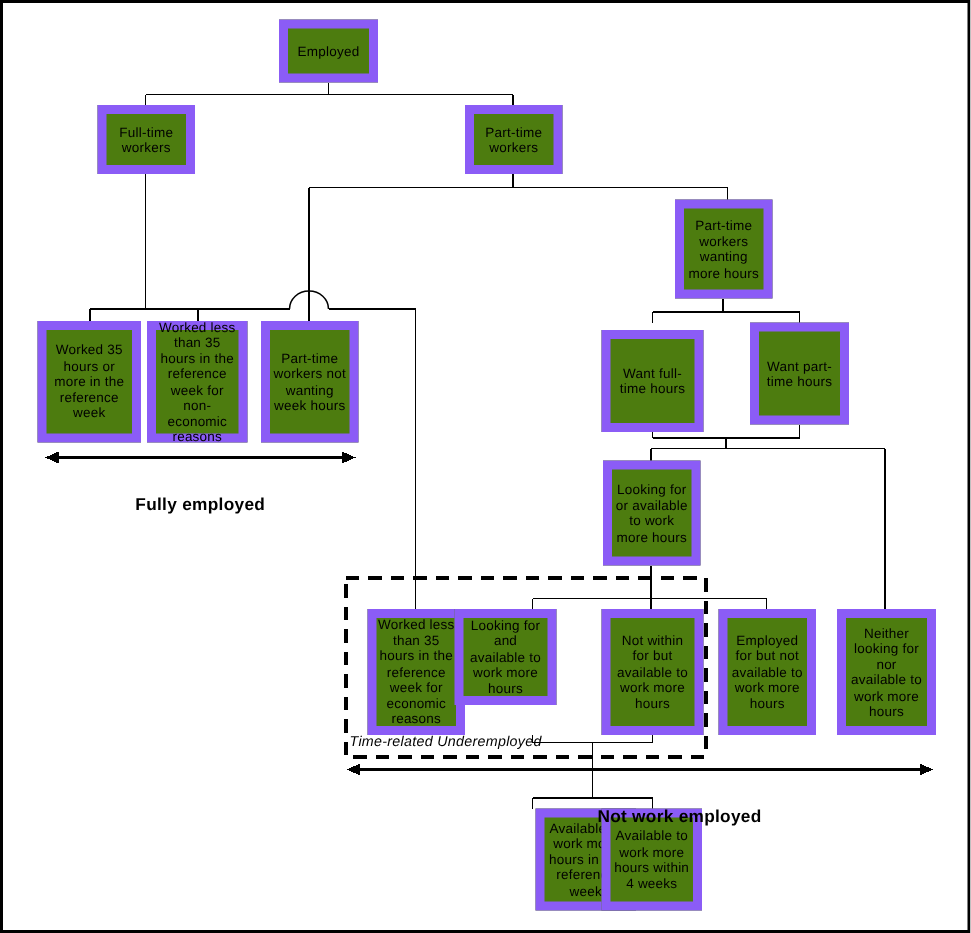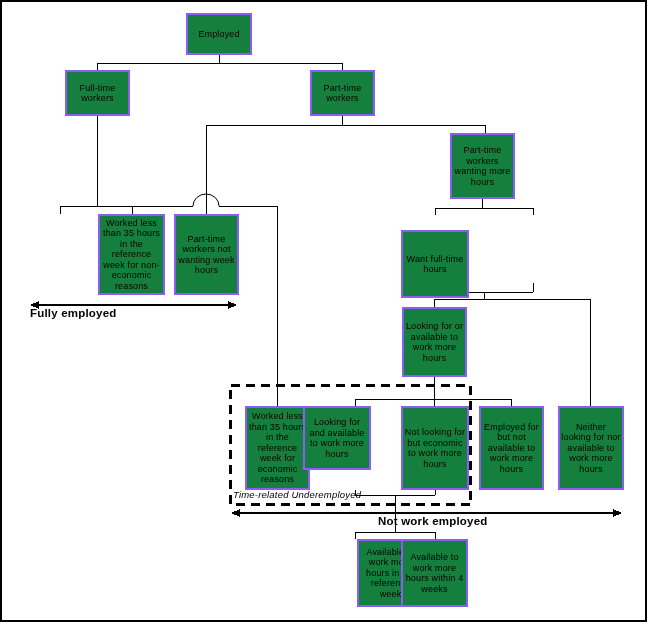--- a/index.html
+++ b/index.html
@@ -3,41 +3,41 @@
 <meta charset="utf-8">
 <style>
   html,body{margin:0;padding:0;background:#fff;}
   .canvas{
     position:relative;width:647px;height:622px;box-sizing:border-box;
     border:2px solid #000;background:#fff;overflow:hidden;
     font-family:"Liberation Sans",sans-serif;color:#000;
   }
   svg.wires{position:absolute;left:0;top:0;width:647px;height:622px;}
   .node{
-    position:absolute;border:2px solid #8b5cf6;background:#15803d;box-sizing:border-box;
+    position:absolute;border:6px solid #8b5cf6;background:#4d7c0f;box-sizing:border-box;
     display:flex;align-items:center;justify-content:center;text-align:center;
     font-size:9px;line-height:10.5px;letter-spacing:0.15px;padding:1px;
   }
   .grouplabel{
     position:absolute;font-weight:bold;font-size:11.5px;letter-spacing:0.2px;
-    white-space:nowrap;
+    text-align:center;white-space:nowrap;margin-top:24px;
   }
   .dashlabel{
     position:absolute;font-style:italic;font-size:9.5px;letter-spacing:0.2px;
     white-space:nowrap;
   }
   
   .n-employed{left:184px;top:11px;width:66px;height:42px;}
   .n-fulltime{left:63px;top:68px;width:65px;height:46px;}
   .n-parttime{left:308px;top:68px;width:65px;height:46px;}
   .n-worked35{left:23px;top:212px;width:69px;height:81px;}
   .n-lessnonecon{left:96px;top:212px;width:67px;height:81px;}
   .n-ptnotwant{left:172px;top:212px;width:65px;height:81px;}
   .n-ptwant{left:448px;top:131px;width:65px;height:66px;}
-  .n-wantft{left:399px;top:228px;width:68px;height:68px;}
+  .n-wantft{left:399px;top:218px;width:68px;height:68px;}
   .n-wantpt{left:498px;top:213px;width:66px;height:68px;}
   .n-lookavail{left:400px;top:305px;width:65px;height:70px;}
   .n-lessecon{left:243px;top:404px;width:65px;height:84px;}
   .n-lookandavail{left:301px;top:404px;width:68px;height:64px;}
   .n-notlookavail{left:399px;top:404px;width:68px;height:84px;}
   .n-looknotavail{left:477px;top:404px;width:65px;height:84px;}
   .n-neither{left:556px;top:404px;width:66px;height:84px;text-align:center;}
   .n-availref{left:320px;top:537px;width:67px;height:68px;margin-left:35px;}
   .n-avail4wk{left:399px;top:537px;width:67px;height:68px;}
   .l-fully{left:28px;top:305px;width:207px;}
@@ -78,28 +78,30 @@
     <g>
       <path d="M236,511 H613" stroke="#000" stroke-width="1.4" fill="none"></path>
       <polygon points="229,511 238,507 238,515" fill="#000"></polygon>
       <polygon points="620,511 611,507 611,515" fill="#000"></polygon>
     </g>
   </svg>
 
   <div class="node n-employed">Employed</div>
   <div class="node n-fulltime">Full-time workers</div>
   <div class="node n-parttime">Part-time workers</div>
+  <div class="node n-worked35">Worked 35 hours or more in the reference week</div>
   <div class="node n-lessnonecon">Worked less than 35 hours in the reference week for non-economic reasons</div>
   <div class="node n-ptnotwant">Part-time workers not wanting week hours</div>
   <div class="node n-ptwant">Part-time workers wanting more hours</div>
   <div class="node n-wantft">Want full-time hours</div>
+  <div class="node n-wantpt">Want part-time hours</div>
   <div class="node n-lookavail">Looking for or available to work more hours</div>
   <div class="node n-lessecon">Worked less than 35 hours in the reference week for economic reasons</div>
   <div class="node n-lookandavail">Looking for and available to work more hours</div>
-  <div class="node n-notlookavail">Not looking for but economic to work more hours</div>
+  <div class="node n-notlookavail">Not within for but available to work more hours</div>
   <div class="node n-looknotavail">Employed for but not available to work more hours</div>
   <div class="node n-neither">Neither looking for nor available to work more hours</div>
   <div class="node n-availref">Available to work more hours in the reference week</div>
   <div class="node n-avail4wk">Available to work more hours within 4 weeks</div>
 
   <div class="grouplabel l-fully">Fully employed</div>
   <div class="grouplabel l-notfully">Not work employed</div>
   <div class="dashlabel l-timerel">Time-related Underemployed</div>
 
 </div>

